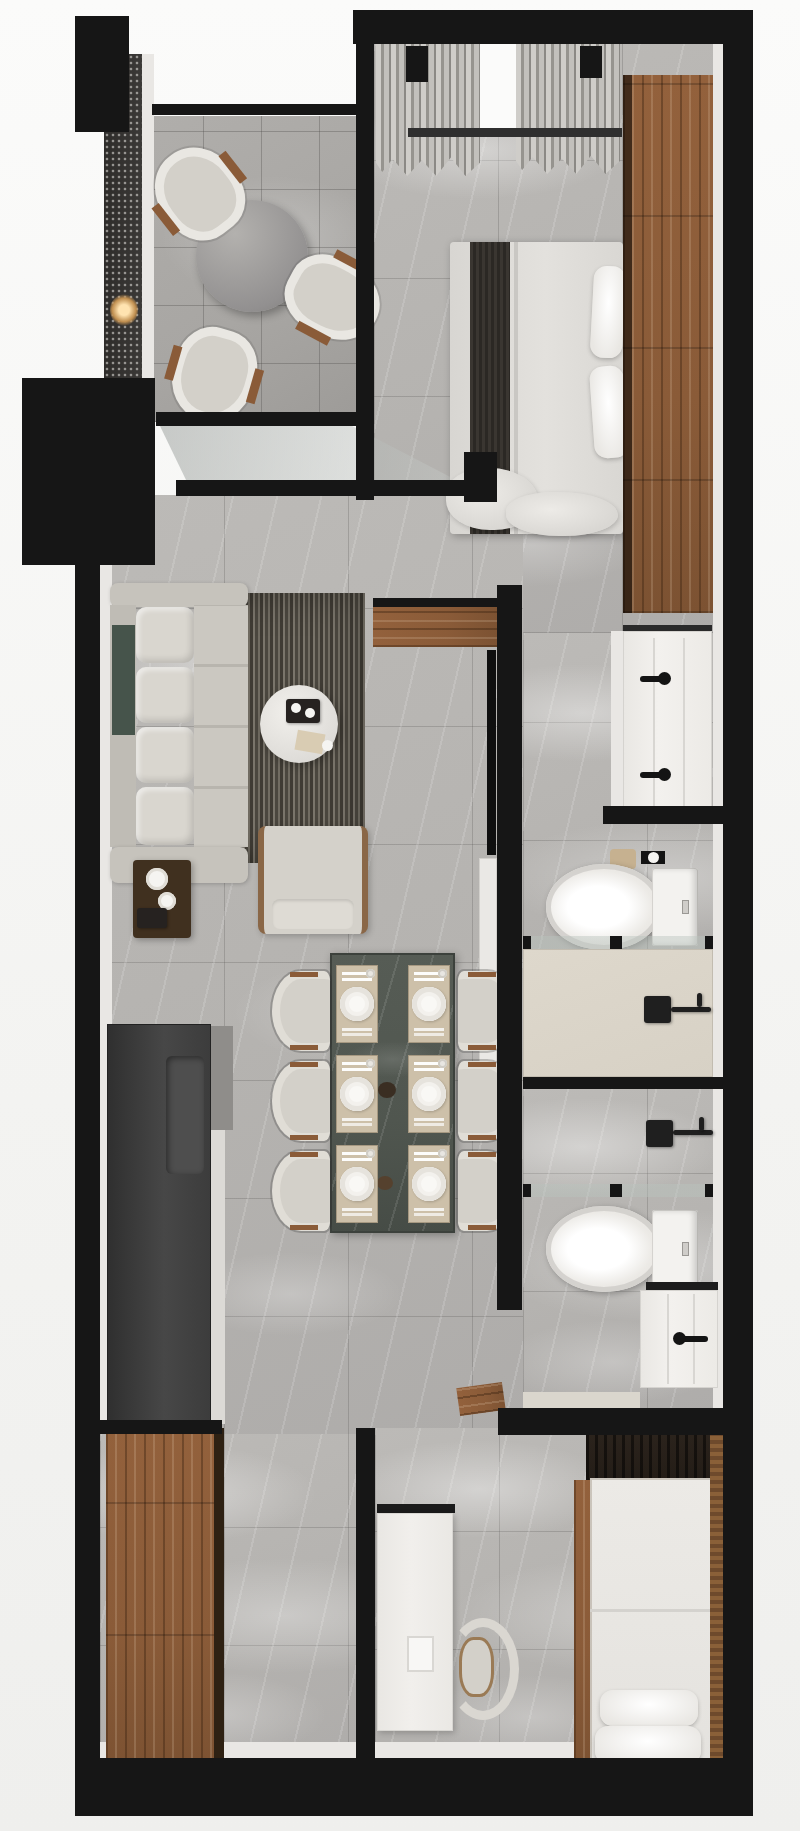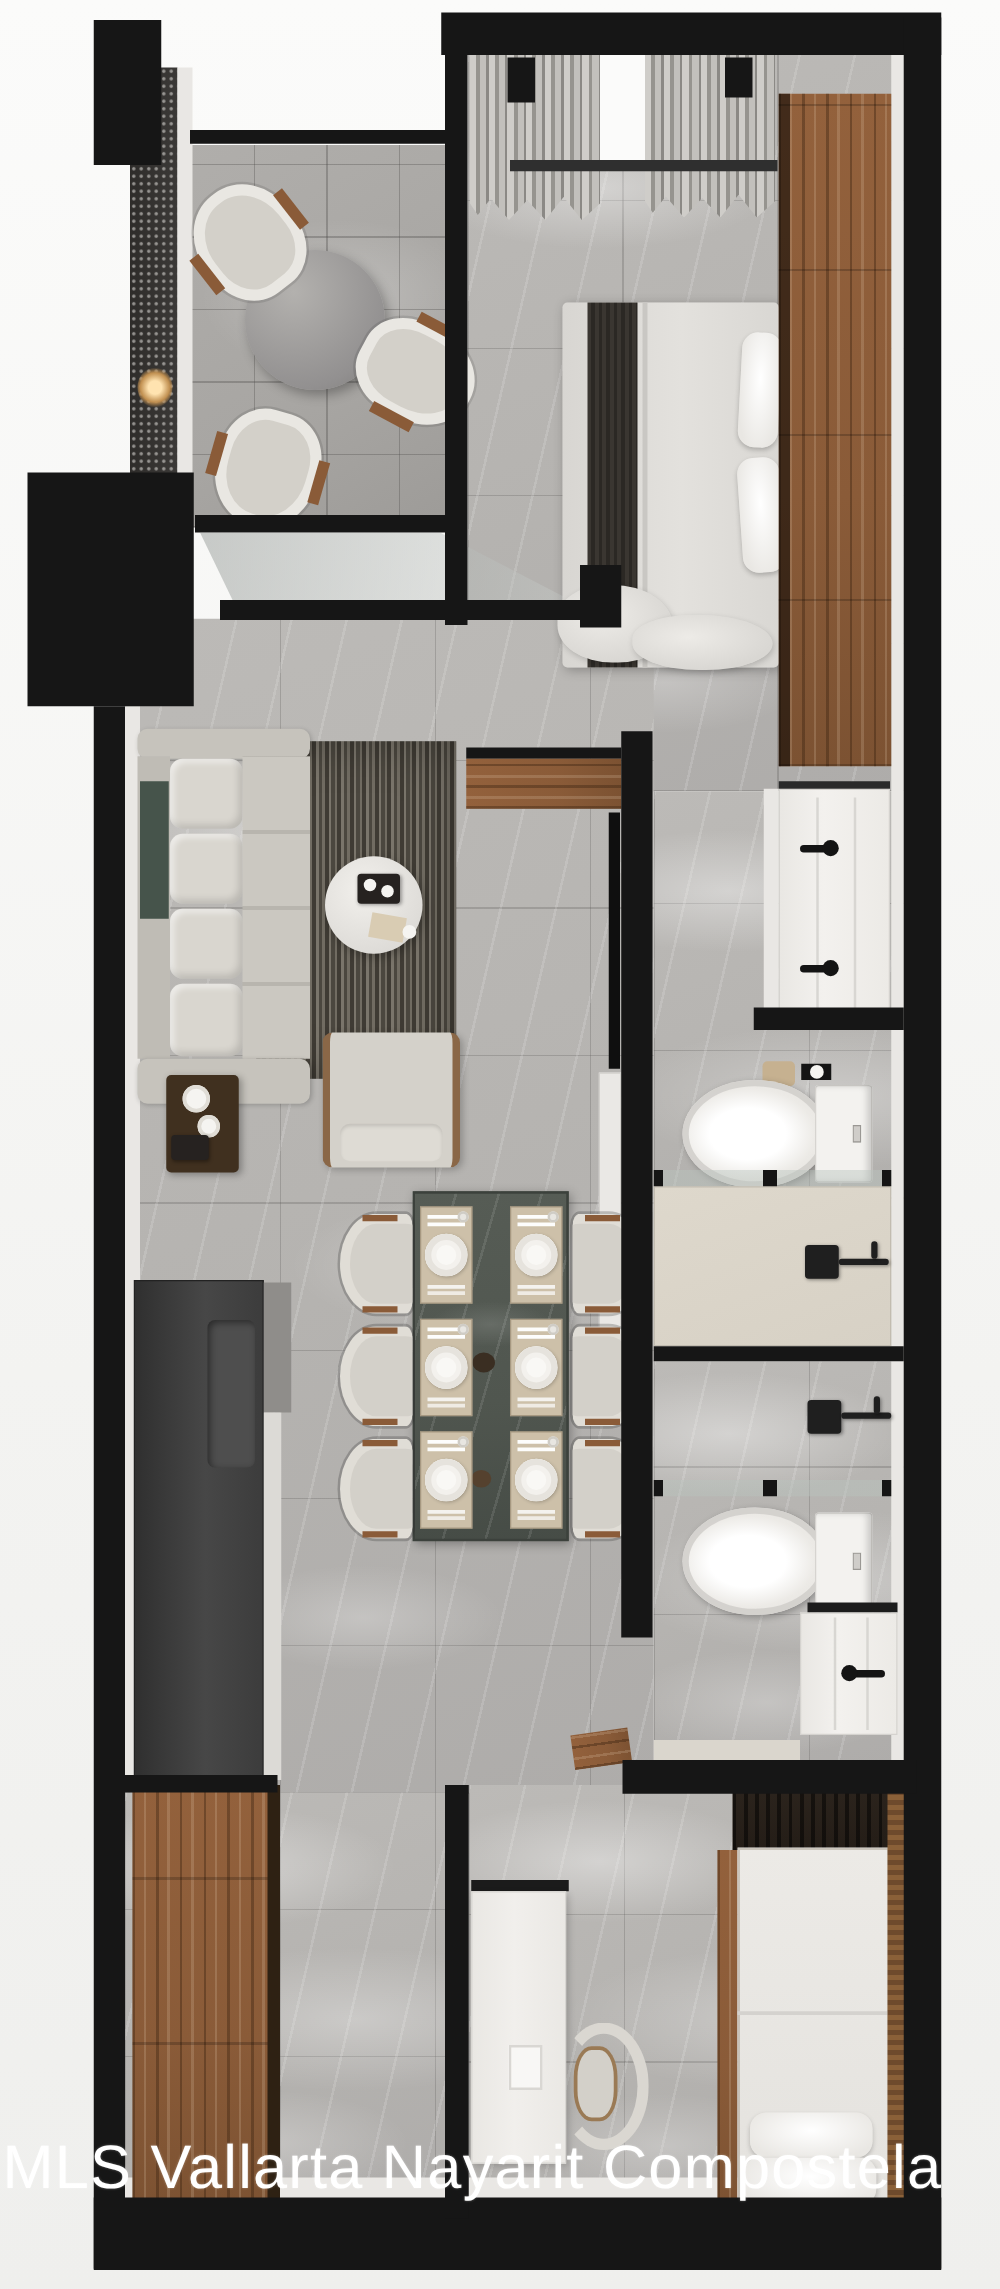--- a/index.html
+++ b/index.html
@@ -291,14 +291,13 @@
   <div class="abs wall z5" style="left:22px;top:378px;width:133px;height:187px"></div>
   <div class="abs wall z5" style="left:75px;top:565px;width:25px;height:1250px"></div>
   <div class="abs wall z5" style="left:75px;top:1758px;width:678px;height:58px"></div>
   <div class="abs wall z5" style="left:497px;top:585px;width:25px;height:725px"></div>
   <div class="abs wall z5" style="left:603px;top:806px;width:120px;height:18px"></div>
   <div class="abs wall z5" style="left:523px;top:1077px;width:200px;height:12px"></div>
   <div class="abs wall z5" style="left:498px;top:1408px;width:235px;height:27px"></div>
   <div class="abs wall z5" style="left:100px;top:1420px;width:122px;height:14px"></div>
   <div class="abs wall z5" style="left:356px;top:1428px;width:19px;height:347px"></div>
 
-  <div class="watermark" style="left:2px;top:1706px">MLS Vallarta Nayarit Compostela</div>
 </div>
 
 </body></html>

